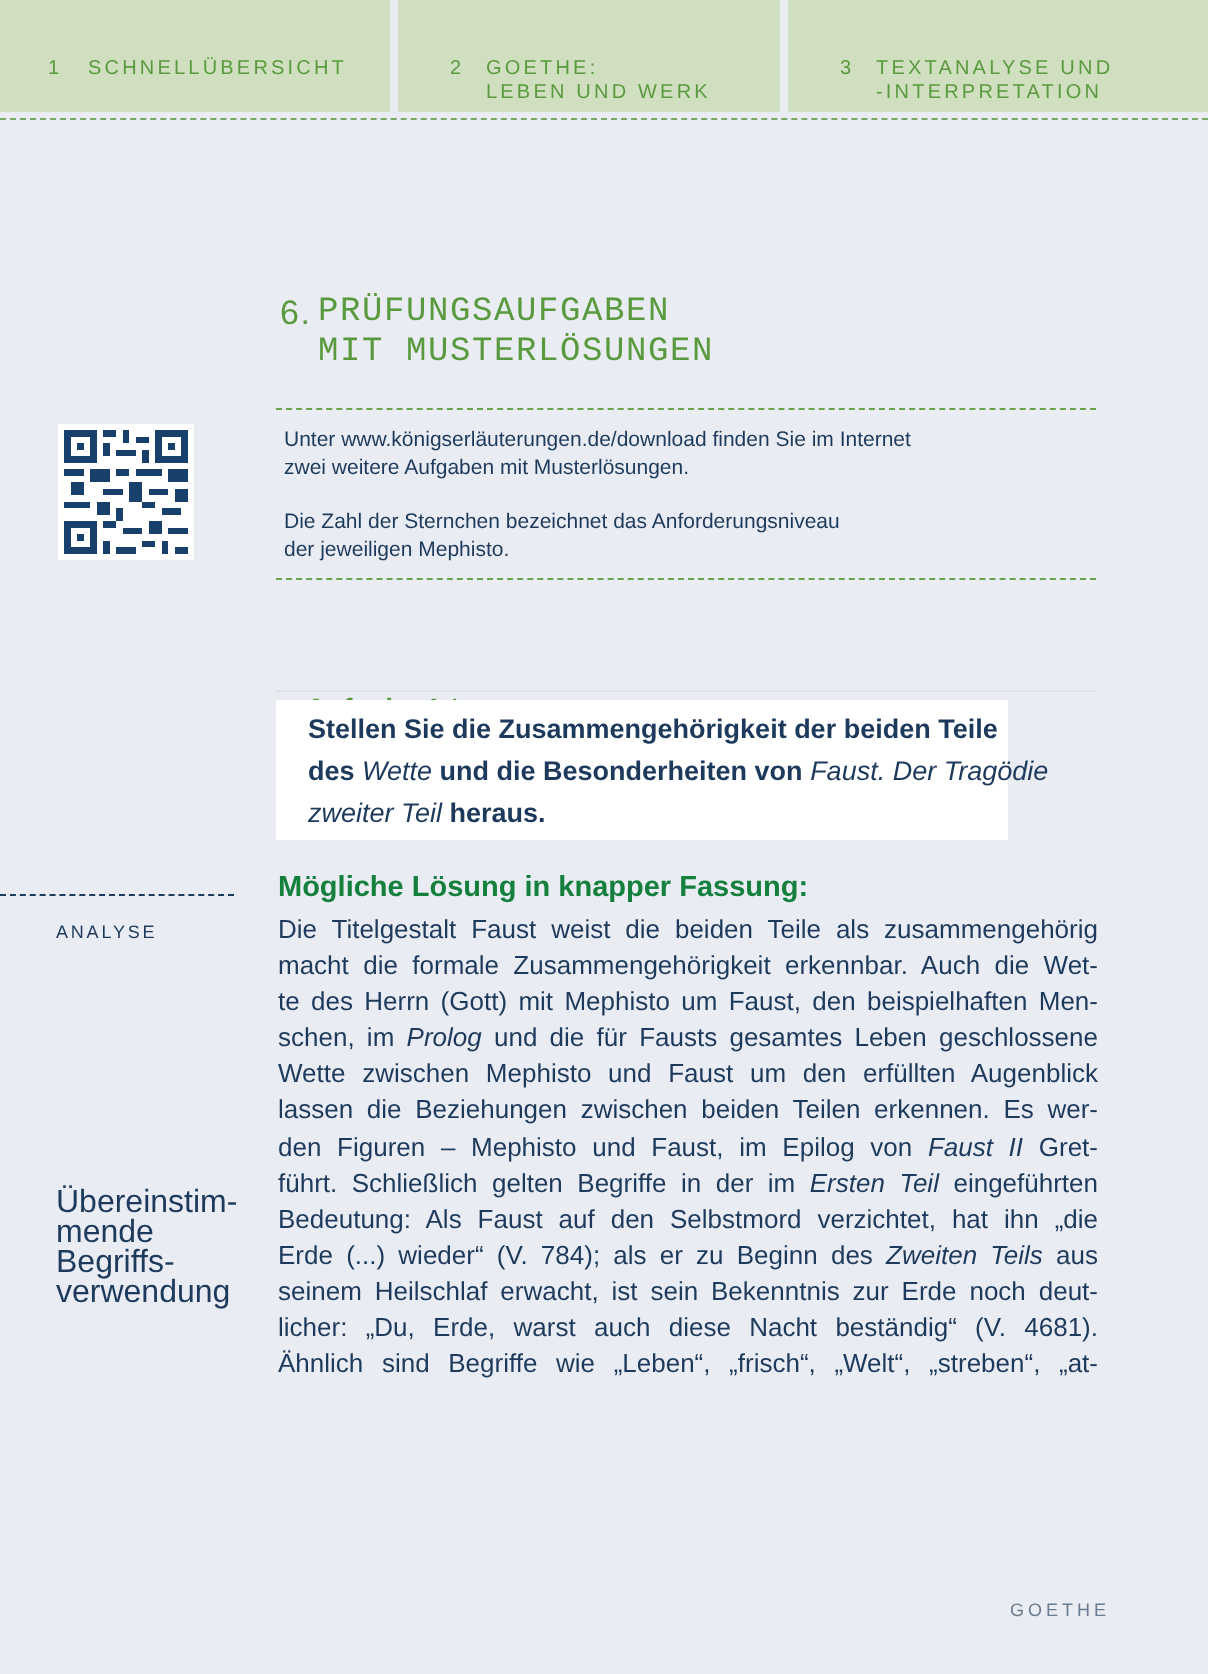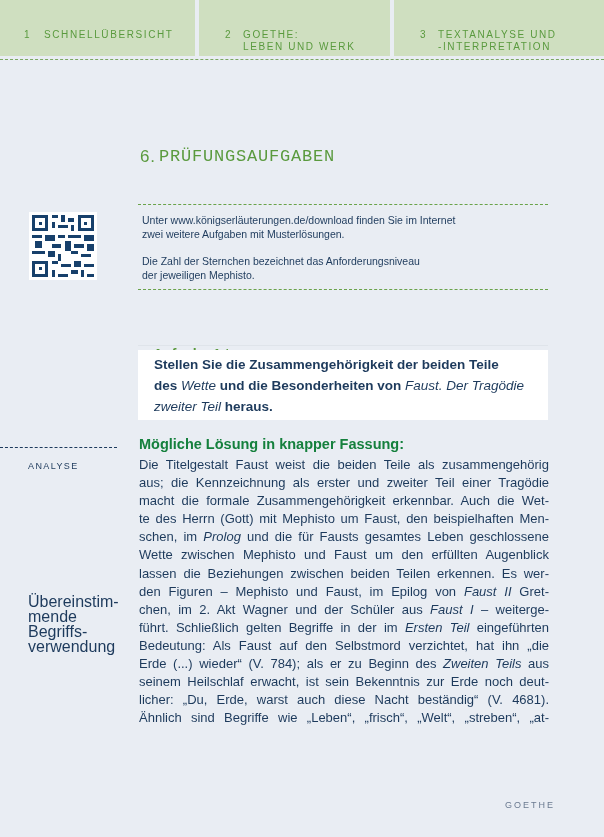--- a/index.html
+++ b/index.html
@@ -57,21 +57,21 @@
 
   .aufgabe-label {
     position: absolute; left: 153px; top: 318px;
     color: #5a9a3e; font-size: 14px; font-weight: bold; margin-top: 28px;
   }
   .aufgabe-rule {
     position: absolute; left: 138px; top: 345px; width: 410px; height: 1px;
     background: #dfe4ea;
   }
   .task-box {
-    position: absolute; left: 138px; top: 350px; width: 410px; height: 70px;
+    position: absolute; left: 138px; top: 350px; width: 366px; height: 70px;
     background: #ffffff;
   }
   .task-text {
     position: absolute; left: 16px; top: 4px; width: 390px;
     font-size: 13.5px; line-height: 21px; font-weight: bold; color: #1d3a5c;
   }
   .task-text i { font-weight: normal; }
 
   .side-dash { left: 0; top: 447px; width: 117px; border-top-color: #1d3a5c; }
   .side-analyse {
@@ -122,20 +122,21 @@
       <span>-INTERPRETATION</span>
     </span>
   </div>
 </div>
 <div class="dash header-dash"></div>
 
 <div class="chapter-title">
   <span class="cnum">6.</span>
   <span class="ctext">
     <span>PRÜFUNGSAUFGABEN</span><br>
+    <span>MIT MUSTERLÖSUNGEN</span>
   </span>
 </div>
 
 <div class="qr">
   <svg width="68" height="68" viewBox="0 0 21 21" shape-rendering="crispEdges">
     <rect width="21" height="21" fill="#ffffff"></rect>
     <g fill="#17406b">
       <rect x="1" y="1" width="5" height="5"></rect>
         <rect x="2" y="2" width="3" height="3" fill="#fff"></rect>
         <rect x="3" y="3" width="1" height="1"></rect>
@@ -206,28 +207,26 @@
 <div class="side-analyse">ANALYSE</div>
 <div class="side-note">
   <span>Übereinstim-</span><br>
   <span>mende Begriffs-</span><br>
   <span>verwendung</span>
 </div>
 
 <div class="solution-head">Mögliche Lösung in knapper Fassung:</div>
 <div class="solution-body" id="solution-body">
     <span class="ln"><span>Die Titelgestalt Faust weist die beiden Teile als zusammengehörig</span></span>
-    <span class="ln"><span>aus; die Kennzeichnung als erster und zweiter Teil einer Tragödie</span></span>
     <span class="ln"><span>macht die formale Zusammengehörigkeit erkennbar. Auch die Wet-</span></span>
     <span class="ln"><span>te des Herrn (Gott) mit Mephisto um Faust, den beispielhaften Men-</span></span>
     <span class="ln"><span>schen, im </span><i>Prolog</i><span> und die für Fausts gesamtes Leben geschlossene</span></span>
     <span class="ln"><span>Wette zwischen Mephisto und Faust um den erfüllten Augenblick</span></span>
     <span class="ln"><span>lassen die Beziehungen zwischen beiden Teilen erkennen. Es wer-</span></span>
     <span class="ln"><span>den Figuren – Mephisto und Faust, im Epilog von </span><i>Faust II</i><span> Gret-</span></span>
-    <span class="ln"><span>chen, im 2. Akt Wagner und der Schüler aus </span><i>Faust I</i><span> – weiterge-</span></span>
     <span class="ln"><span>führt. Schließlich gelten Begriffe in der im </span><i>Ersten Teil</i><span> eingeführten</span></span>
     <span class="ln"><span>Bedeutung: Als Faust auf den Selbstmord verzichtet, hat ihn „die</span></span>
     <span class="ln"><span>Erde (...) wieder“ (V. 784); als er zu Beginn des </span><i>Zweiten Teils</i><span> aus</span></span>
     <span class="ln"><span>seinem Heilschlaf erwacht, ist sein Bekenntnis zur Erde noch deut-</span></span>
     <span class="ln"><span>licher: „Du, Erde, warst auch diese Nacht beständig“ (V. 4681).</span></span>
     <span class="ln" style="text-align-last: justify;"><span>Ähnlich sind Begriffe wie „Leben“, „frisch“, „Welt“, „streben“, „at-</span></span>
   </div>
 
 <div class="page-num">154</div>
 <div class="footer-goethe">GOETHE</div>

